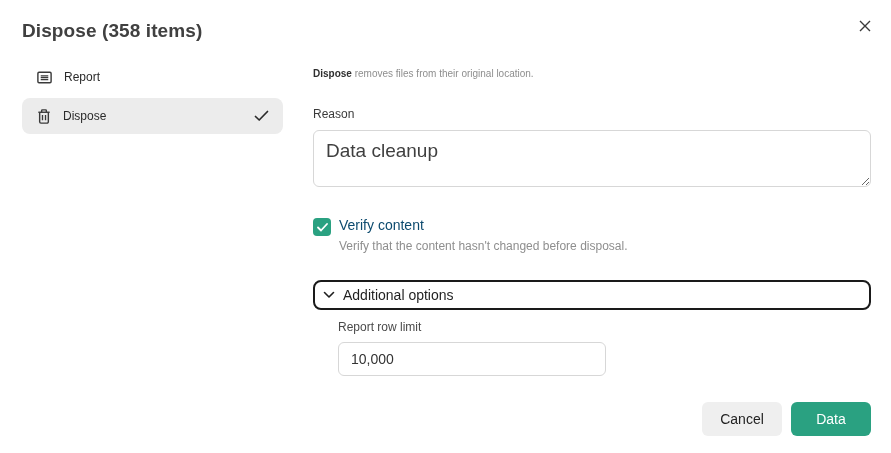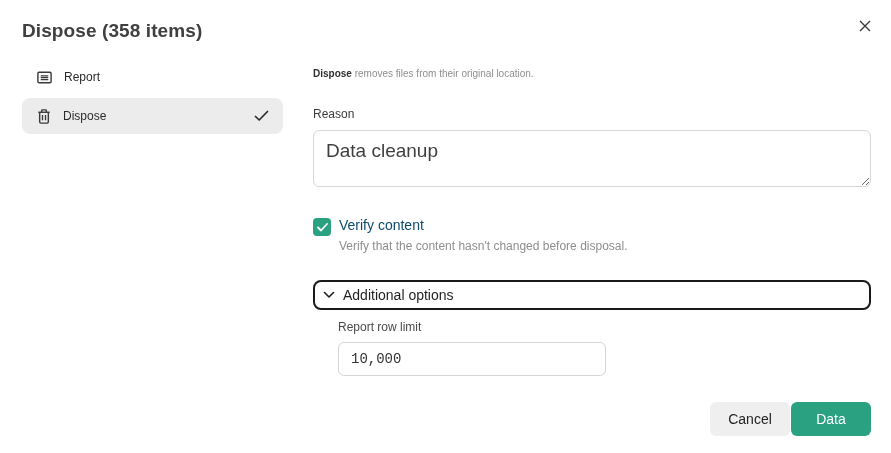--- a/index.html
+++ b/index.html
@@ -75,25 +75,25 @@
     padding: 0 8px; cursor: pointer; background: #fff;
   }
   .expander .chev { display: flex; align-items: center; color: #1f1f1f; margin-right: 8px; }
   .expander .exp-label { font-size: 14px; color: #1f1f1f; }
 
   .expander-body { margin-top: 10px; padding-left: 25px; }
   .expander-body .field-label { margin-top: 0; color: #4a4a4a; margin-bottom: 8px; }
   .row-limit-input {
     width: 268px; height: 34px;
     border: 1px solid var(--border); border-radius: 6px;
-    padding: 0 12px; font-family: Liberation Mono, monospace;
+    padding: 0 12px; font-family: Liberation Sans, sans-serif;
     font-size: 14px; color: #333; outline: none; background: #fff;
   }
 
-  .footer { display: flex; justify-content: flex-end; gap: 1px; margin-top: 26px; }
+  .footer { display: flex; justify-content: flex-end; gap: 9px; margin-top: 26px; }
   .btn {
     height: 34px; min-width: 80px; padding: 0 18px;
     border: none; border-radius: 6px;
     font-family: "Liberation Sans", sans-serif;
     font-size: 14px; cursor: pointer;
   }
   .btn-cancel { background: var(--cancel-bg); color: #232323; }
   .btn-next { background: var(--accent); color: #fff; font-weight: 400; }
 </style>
 </head>

